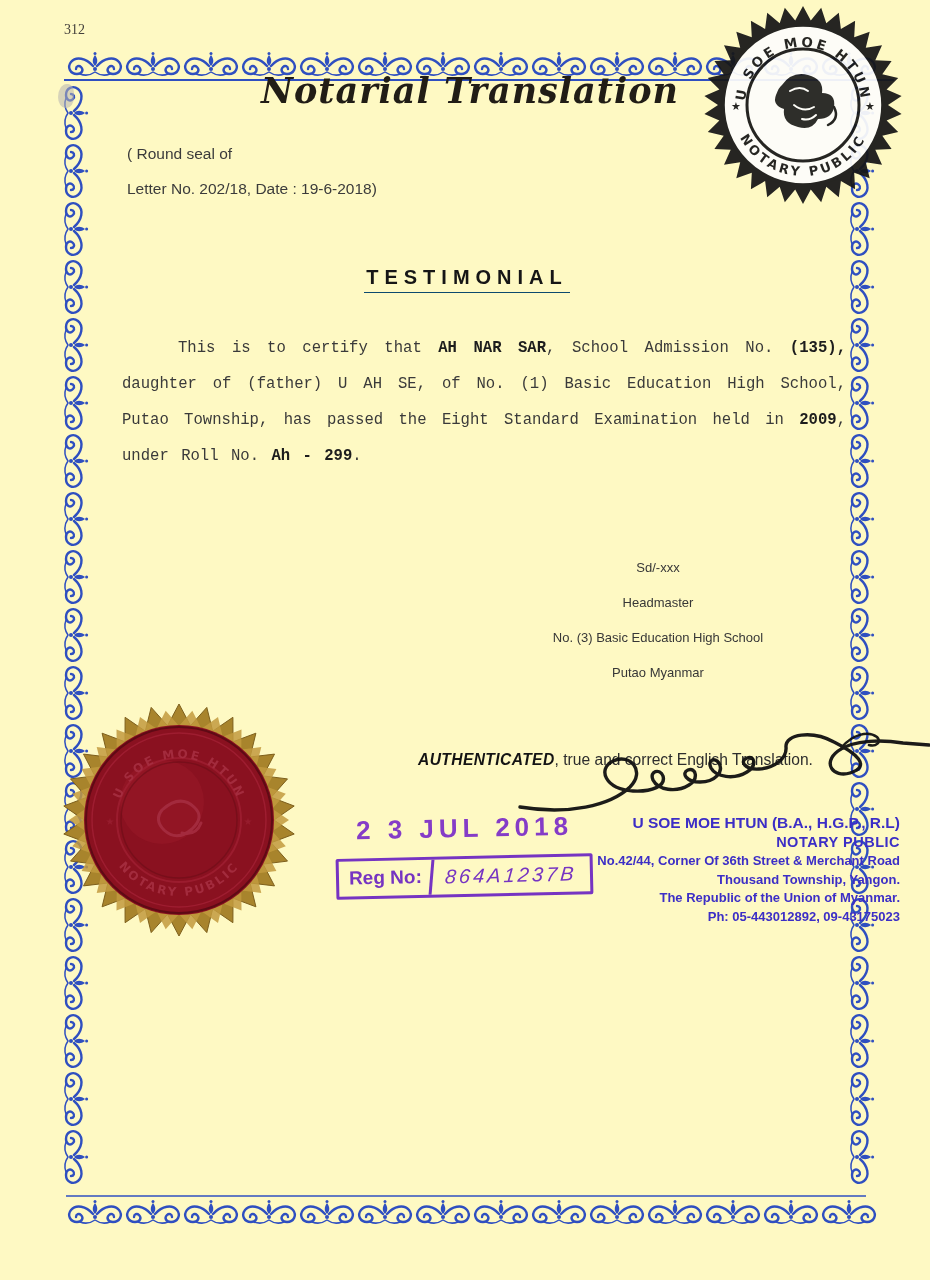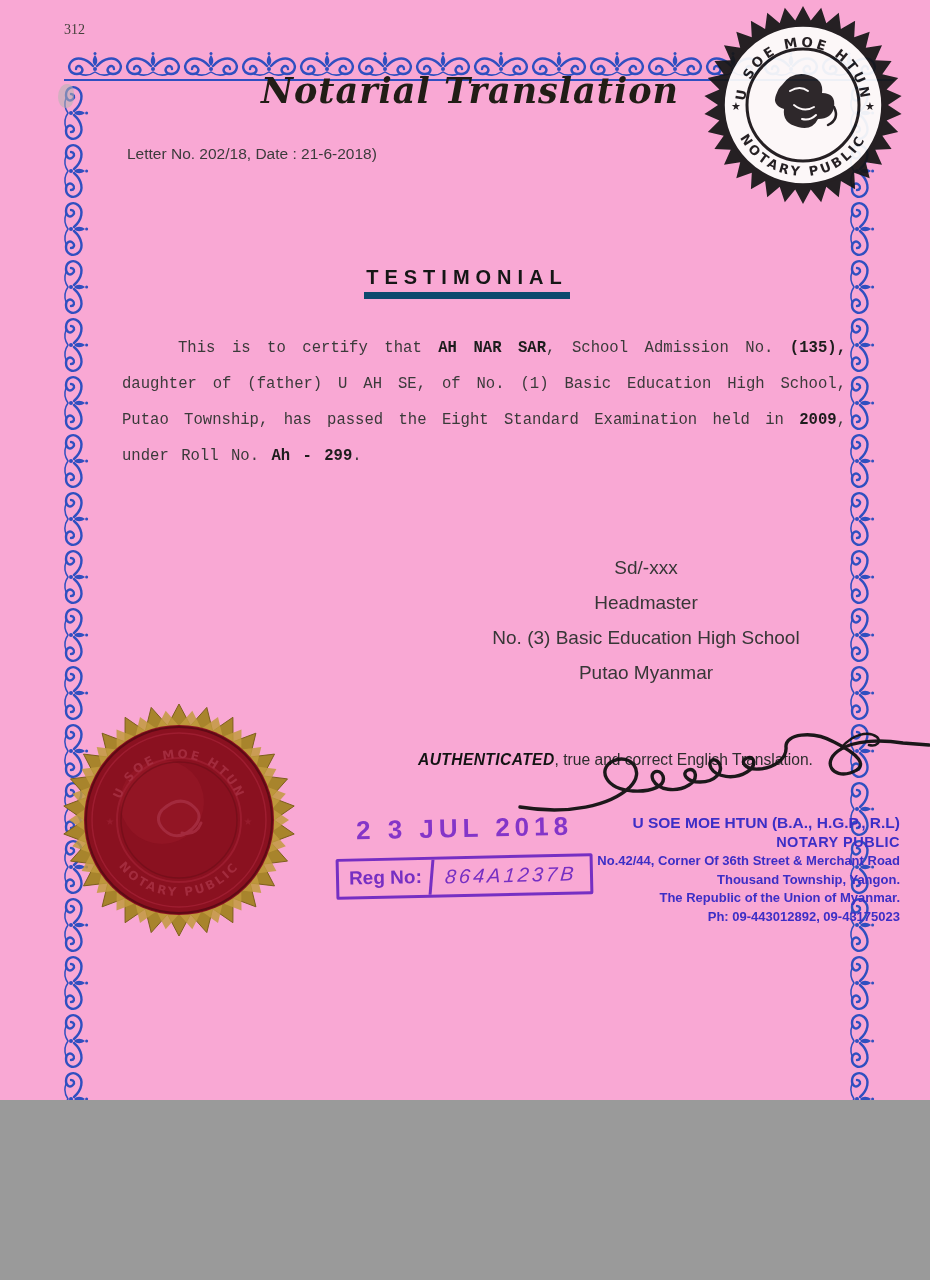--- a/index.html
+++ b/index.html
@@ -1,44 +1,44 @@
 <!DOCTYPE html>
 <html><head>
 <meta charset="utf-8">
 <style>
   html,body{margin:0;padding:0;background:#9a9a9a;}
-  .page{position:relative;width:930px;height:1100px;background:#f9a8d4;overflow:hidden;
+  .page{position:relative;width:930px;height:1280px;background:#fef9c3;overflow:hidden;
         font-family:"Liberation Sans",sans-serif;color:#333;}
   .abs{position:absolute;}
 
   
   .bstroke{fill:none;stroke:#2f4fc0;stroke-width:2.4;stroke-linecap:round;}
   .bstroke2{fill:none;stroke:#2f4fc0;stroke-width:1.5;stroke-linecap:round;}
   .bfill{fill:#2f4fc0;}
 
   
   .page-number{left:64px;top:22px;font-family:"Liberation Serif",serif;font-size:14px;color:#44413c;}
   .smudge{left:58px;top:84px;width:16px;height:24px;background:#b6b4b0;opacity:.55;border-radius:60% 40% 50% 50%;}
   .doc-title{left:0;top:70px;width:940px;text-align:center;
              font-family:"DejaVu Serif",serif;font-style:italic;font-weight:bold;
              font-size:35px;color:#211d16;letter-spacing:1px;}
 
   .source-note{left:127px;top:136px;font-size:15.5px;color:#3b3b3b;line-height:35px;}
 
   .heading-wrap{left:0;top:266px;width:934px;text-align:center;}
   .heading{display:inline-block;font-weight:bold;font-size:20px;letter-spacing:6px;
-           color:#161616;border-bottom:7px solid #0c4a6e;padding:0 2px 3px 2px;}
+           color:#161616;border-bottom:1px solid #0c4a6e;padding:0 2px 3px 2px;}
 
   .body-para{left:122px;width:724px;margin:0;font-size:15.6px;line-height:36px;color:#3a3a3a;
              text-align:justify;text-indent:56px;word-spacing:3px;}
   .body-para b{color:#1d1d1d;}
   .para1{top:330px;}
   .para2{top:438px;}
 
-  .sig-block{left:448px;top:550px;width:396px;text-align:center;font-size:19px;
+  .sig-block{left:460px;top:550px;width:396px;text-align:center;font-size:13px;
              color:#373737;line-height:35px;}
 
   .auth-line{left:418px;top:751px;font-size:15.6px;color:#2d2d2d;white-space:nowrap;}
   .auth-line b{font-style:italic;color:#141414;letter-spacing:.4px;}
 
   
   .date-stamp{left:356px;top:813px;font-weight:bold;font-size:26px;letter-spacing:5px;
               color:#7b2cc8;transform:rotate(-1.2deg);opacity:.92;white-space:nowrap;}
   .reg-stamp{left:336px;top:856px;display:flex;align-items:stretch;border:3px solid #6e28c2;
              border-radius:2px;color:#6e28c2;transform:rotate(-1.3deg);opacity:.94;background:rgba(255,255,255,0);}
@@ -171,21 +171,22 @@
       <text x="172" y="105" font-size="11" text-anchor="middle" fill="#161616">★</text>
       <g>
         <path fill="#161616" opacity="0.96" d="M84,80 q10,-14 26,-10 q16,4 14,18 q14,0 12,14 q-2,12 -16,12 q-6,12 -20,8 q-16,-4 -14,-18 q-12,-4 -8,-14 q3,-8 6,-10z"></path>
         <path d="M92,86 q10,-6 18,0 M96,100 q10,8 20,2 M104,114 q8,2 14,-4" fill="none" stroke="#fdfdfb" stroke-width="2" stroke-linecap="round"></path>
         <path d="M130,120 q12,-6 6,-18" fill="none" stroke="#161616" stroke-width="2.5" stroke-linecap="round"></path>
       </g>
     </g>
   </svg>
 
   <div class="abs source-note" style="z-index:3;">
-    <div>Letter No. 202/18, Date : 21-6-2018)</div>
+    <div>( Round seal of</div>
+    <div>Letter No. 202/18, Date : 19-6-2018)</div>
   </div>
 
   <div class="abs heading-wrap" style="z-index:3;">
     <span class="heading">TESTIMONIAL</span>
   </div>
 
   <p class="abs body-para para1" style="z-index:3;font-family:Liberation Mono, monospace;">
     <span>This is to certify that </span><b>AH NAR SAR</b><span>, School Admission No. </span><b>(135),</b><span> daughter of (father) U AH SE, of No. (1) Basic Education High School, Putao Township, has passed the Eight Standard Examination held in </span><b>2009</b><span>, under Roll No. </span><b>Ah - 299</b><span>.</span>
   </p>
 
@@ -240,16 +241,16 @@
     <span class="reg-label">Reg No:</span>
     <span class="reg-value">864A1237B</span>
   </div>
 
   <div class="abs notary-info" style="z-index:3;">
     <div class="ni-l1">U SOE MOE HTUN (B.A., H.G.P., R.L)</div>
     <div class="ni-l2">NOTARY PUBLIC</div>
     <div class="ni-rest">No.42/44, Corner Of 36th Street &amp; Merchant Road</div>
     <div class="ni-rest">Thousand Township, Yangon.</div>
     <div class="ni-rest">The Republic of the Union of Myanmar.</div>
-    <div class="ni-rest">Ph: 09-443012892, 09-43175023</div>
+    <div class="ni-rest">Ph: 05-443012892, 09-43175023</div>
   </div>
 
 </div>
 
 </body></html>

